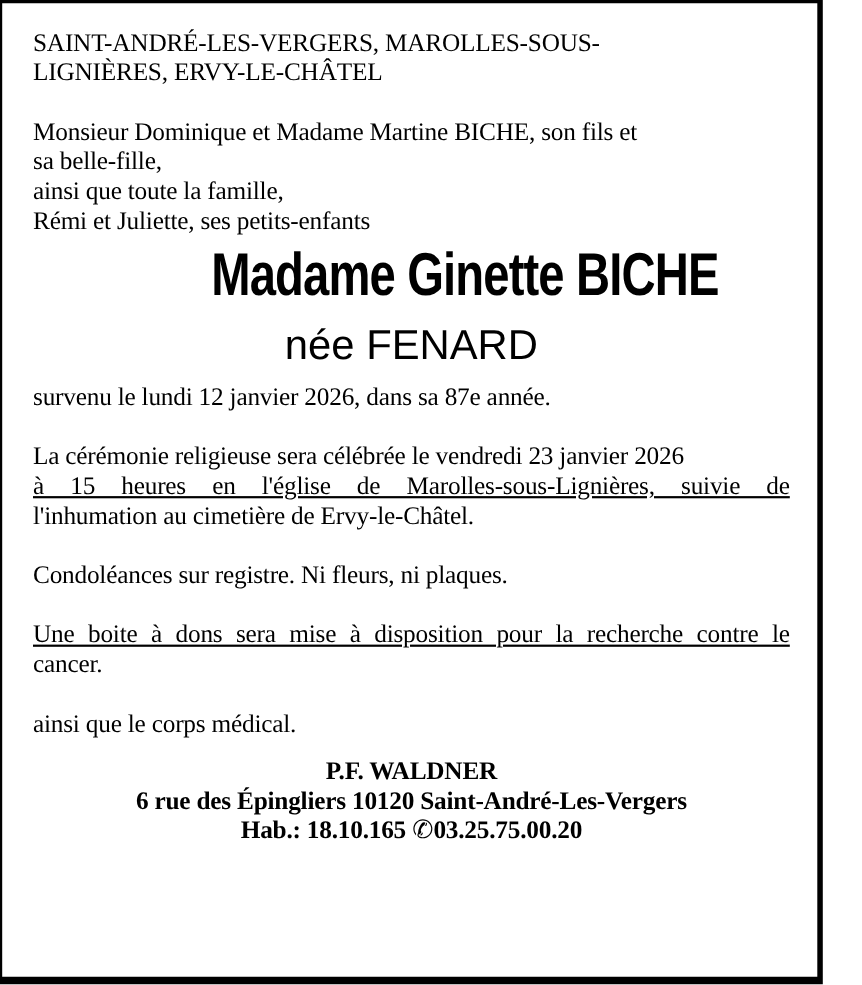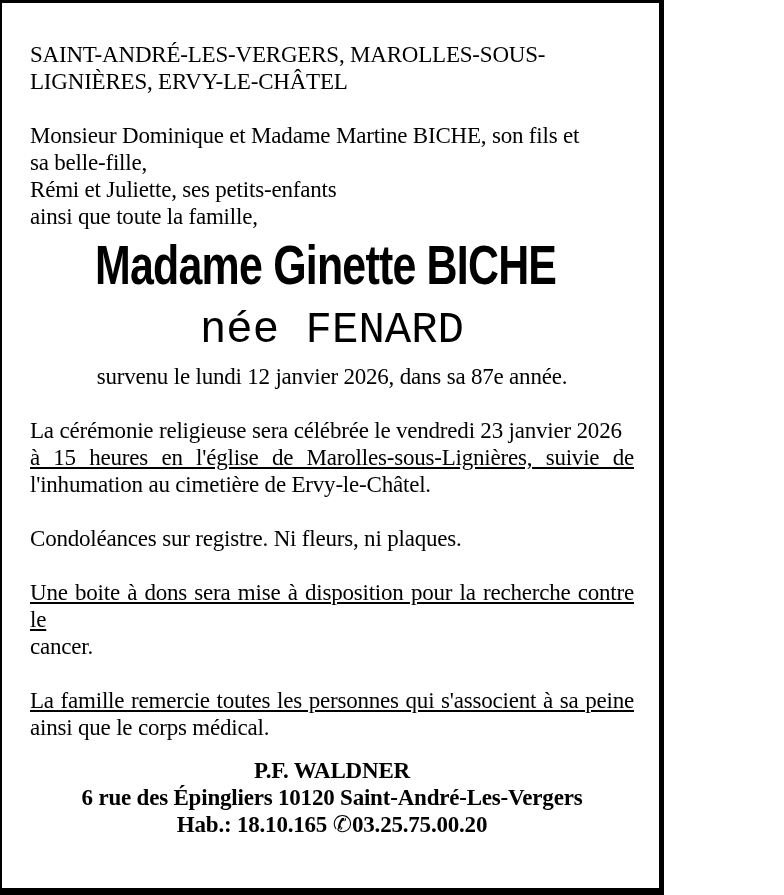--- a/index.html
+++ b/index.html
@@ -1,67 +1,67 @@
 <!DOCTYPE html>
 <html><head>
 <meta charset="utf-8">
 <style>
   html, body { margin: 0; padding: 0; background: #ffffff; }
   .page {
-    width: 664px;
+    width: 748px;
     height: 895px;
     box-sizing: border-box;
     background: #ffffff;
     color: #000000;
     border-style: solid;
     border-color: #000000;
     border-width: 3px 5px 7px 2px;
-    padding: 38px 25px 0 28px;
+    padding: 22px 25px 0 28px;
     font-family: "Liberation Serif", serif;
     font-size: 23px;
     letter-spacing: -0.2px;
     overflow: hidden;
   }
   .line {
     line-height: 27px;
     white-space: nowrap;
   }
   .stretch {
     line-height: 27px;
     white-space: normal;
     text-align: justify;
     text-align-last: justify;
     text-decoration: underline;
   }
   .mt { margin-top: 27px; }
   .name-line {
-    text-align: left;
+    text-align: right;
     margin-top: 6px;
     line-height: 58px;
   }
   .name-inner {
     display: inline-block;
     font-family: "Liberation Sans", sans-serif;
     font-weight: bold;
     font-size: 55px;
     letter-spacing: -1px;
     transform: scaleX(0.78);
     transform-origin: center;
     white-space: nowrap;
   }
   .maiden-line {
     text-align: center;
     line-height: 48px;
   }
   .maiden-inner {
-    font-family: Liberation Mono, monospace;
-    font-size: 44px;
+    font-family: Liberation Sans, sans-serif;
+    font-size: 38px;
     letter-spacing: 0;
   }
-  .death-line { margin-top: 4px; text-align: center; }
+  .death-line { margin-top: 4px; }
   .footer {
     margin-top: 16px;
     text-align: center;
     font-weight: bold;
   }
   .phone-icon {
     font-family: "DejaVu Sans", sans-serif;
     font-size: 23px;
     font-weight: normal;
     letter-spacing: 0;
@@ -73,22 +73,22 @@
 <div class="page">
 
   <div>
     <div class="line">SAINT-ANDRÉ-LES-VERGERS, MAROLLES-SOUS-</div>
     <div class="line">LIGNIÈRES, ERVY-LE-CHÂTEL</div>
   </div>
 
   <div class="mt">
     <div class="line">Monsieur Dominique et Madame Martine BICHE, son fils et</div>
     <div class="line">sa belle-fille,</div>
+    <div class="line">ainsi que toute la famille,</div>
     <div class="line">Rémi et Juliette, ses petits-enfants</div>
-    <div class="line">ainsi que toute la famille,</div>
   </div>
 
 
   <div class="name-line">
     <span class="name-inner">Madame Ginette BICHE</span>
   </div>
 
   <div class="maiden-line">
     <span class="maiden-inner">née FENARD</span>
   </div>
@@ -102,21 +102,20 @@
   </div>
 
   <div class="line mt">Condoléances sur registre. Ni fleurs, ni plaques.</div>
 
   <div class="mt">
     <div class="stretch">Une boite à dons sera mise à disposition pour la recherche contre le</div>
     <div class="line">cancer.</div>
   </div>
 
   <div class="mt">
-    <div class="stretch">La famille remercie toutes les personnes qui s'associent à sa peine</div>
     <div class="line">ainsi que le corps médical.</div>
   </div>
 
   <div class="footer">
     <div class="line">P.F. WALDNER</div>
     <div class="line">6 rue des Épingliers 10120 Saint-André-Les-Vergers</div>
     <div class="line">
       <span>Hab.: 18.10.165</span>
       <span class="phone-icon">✆</span><span>03.25.75.00.20</span>
     </div>

